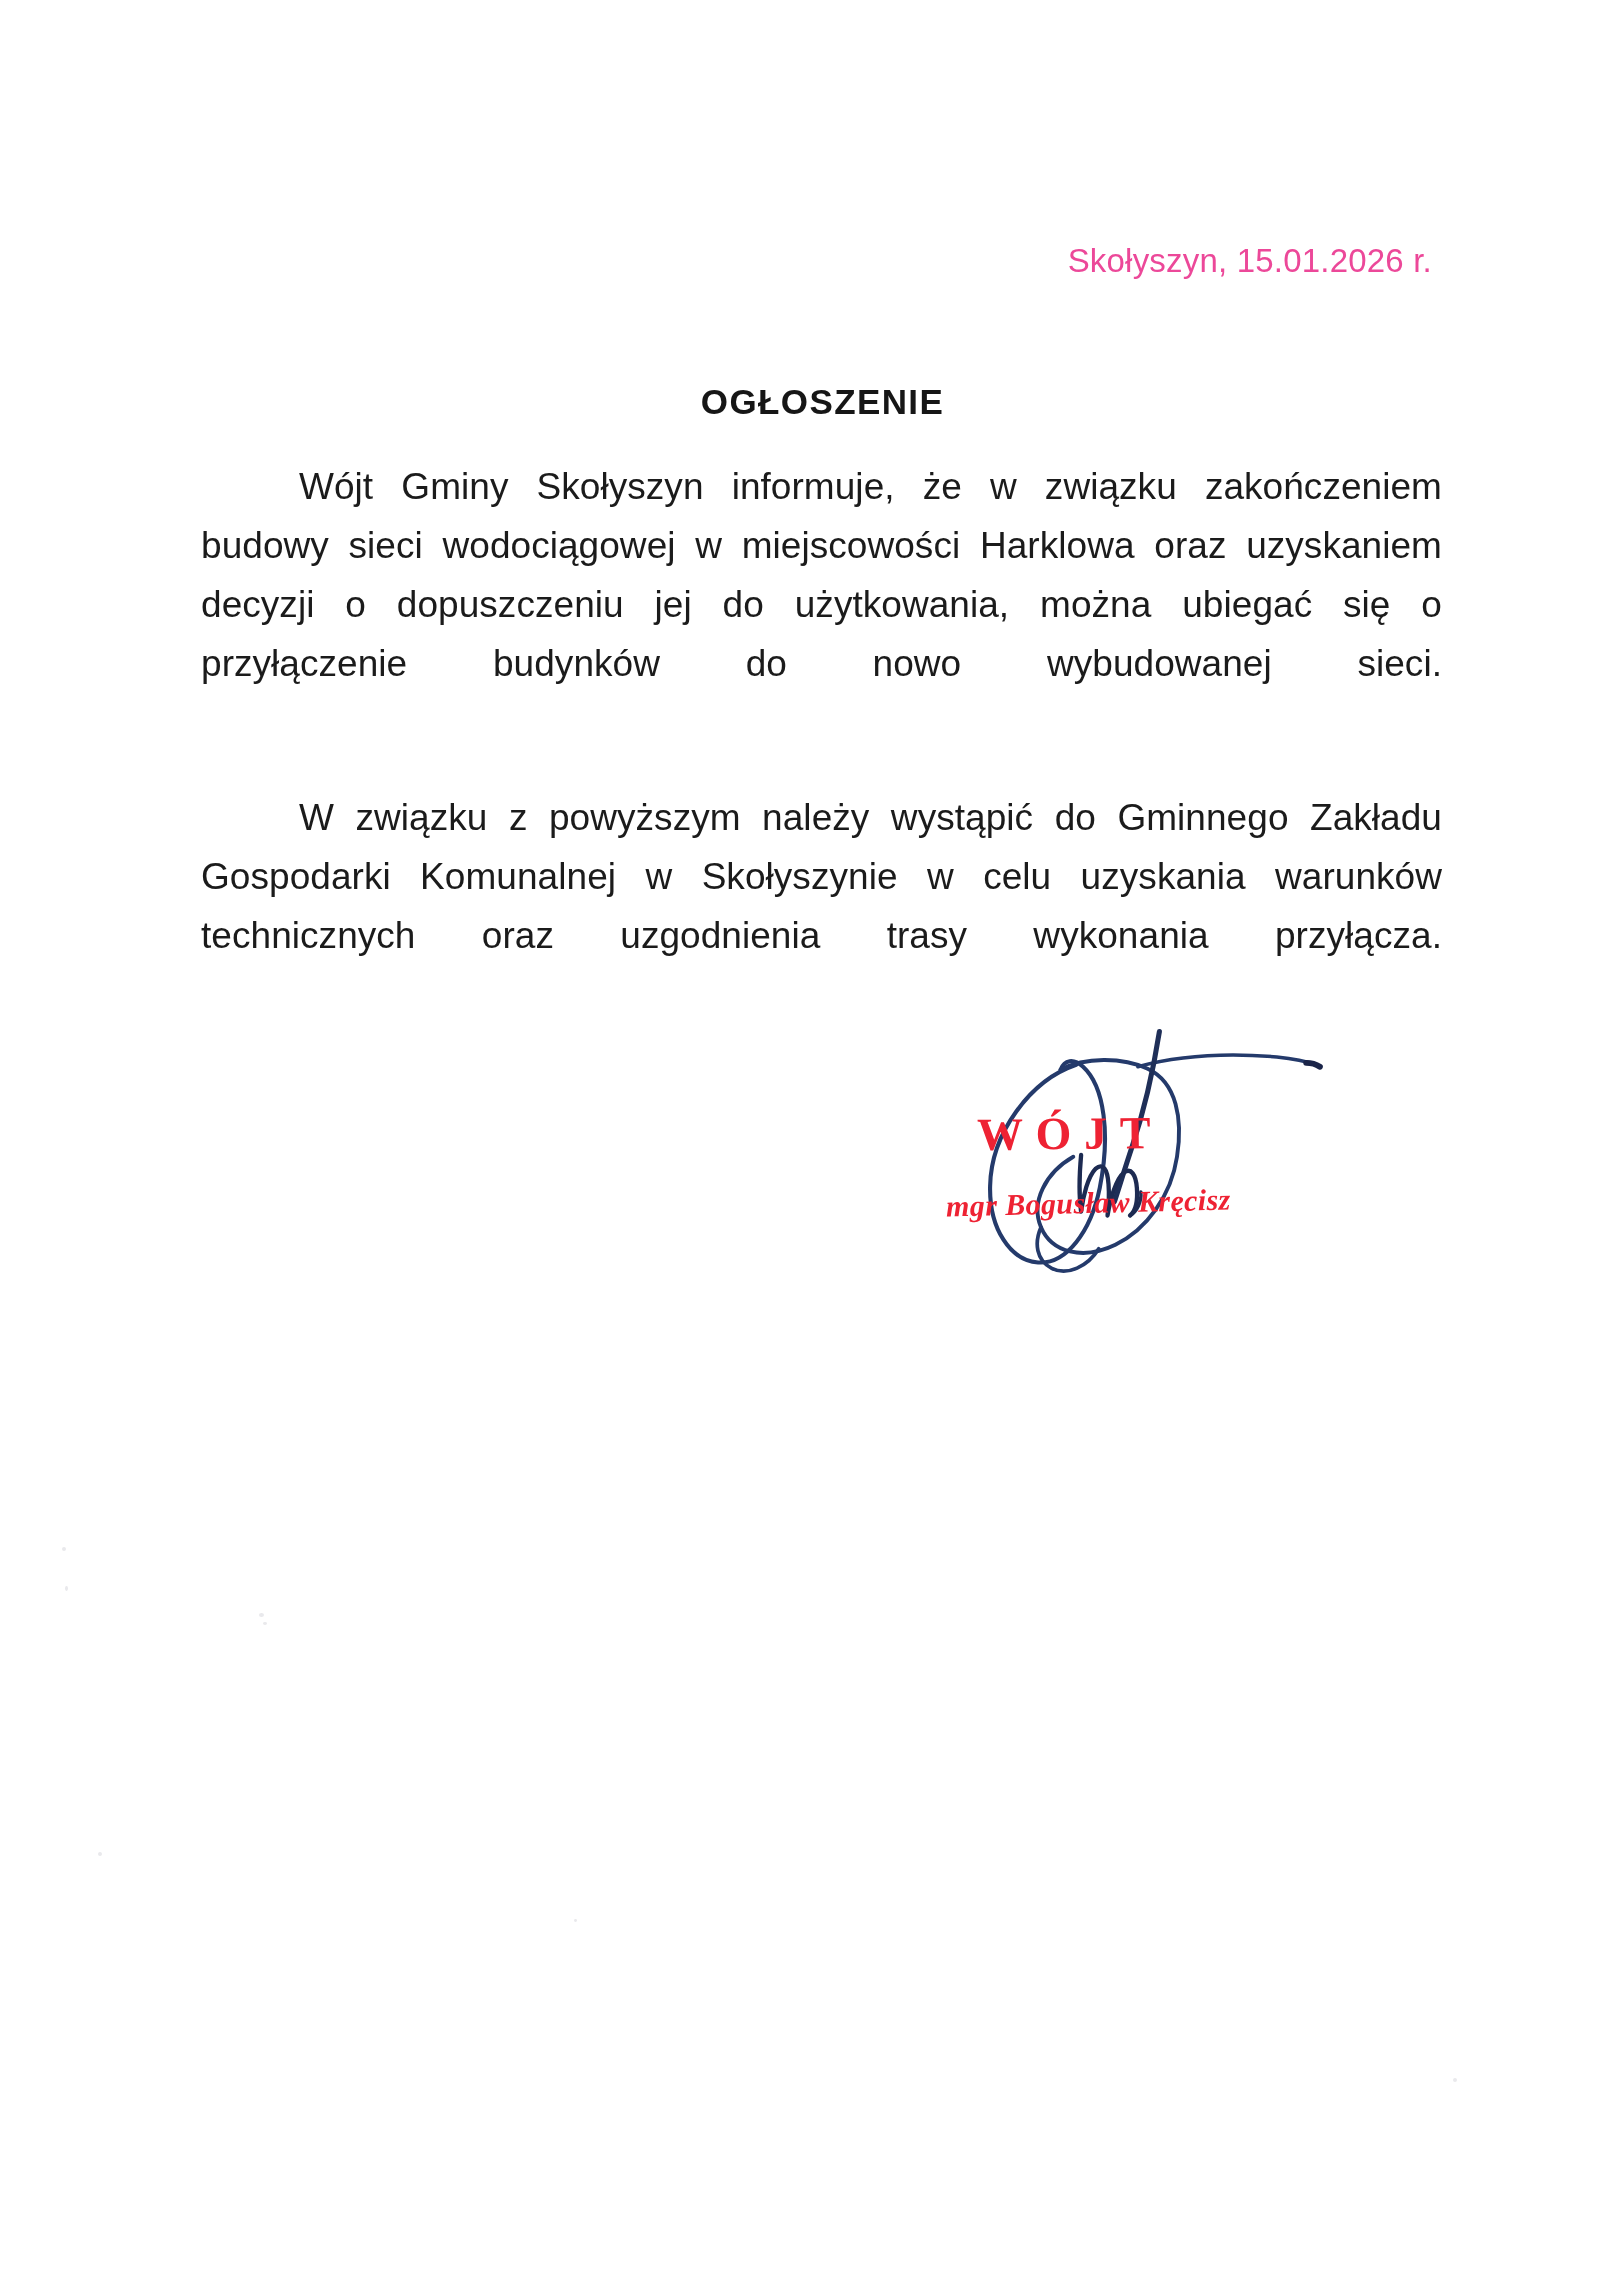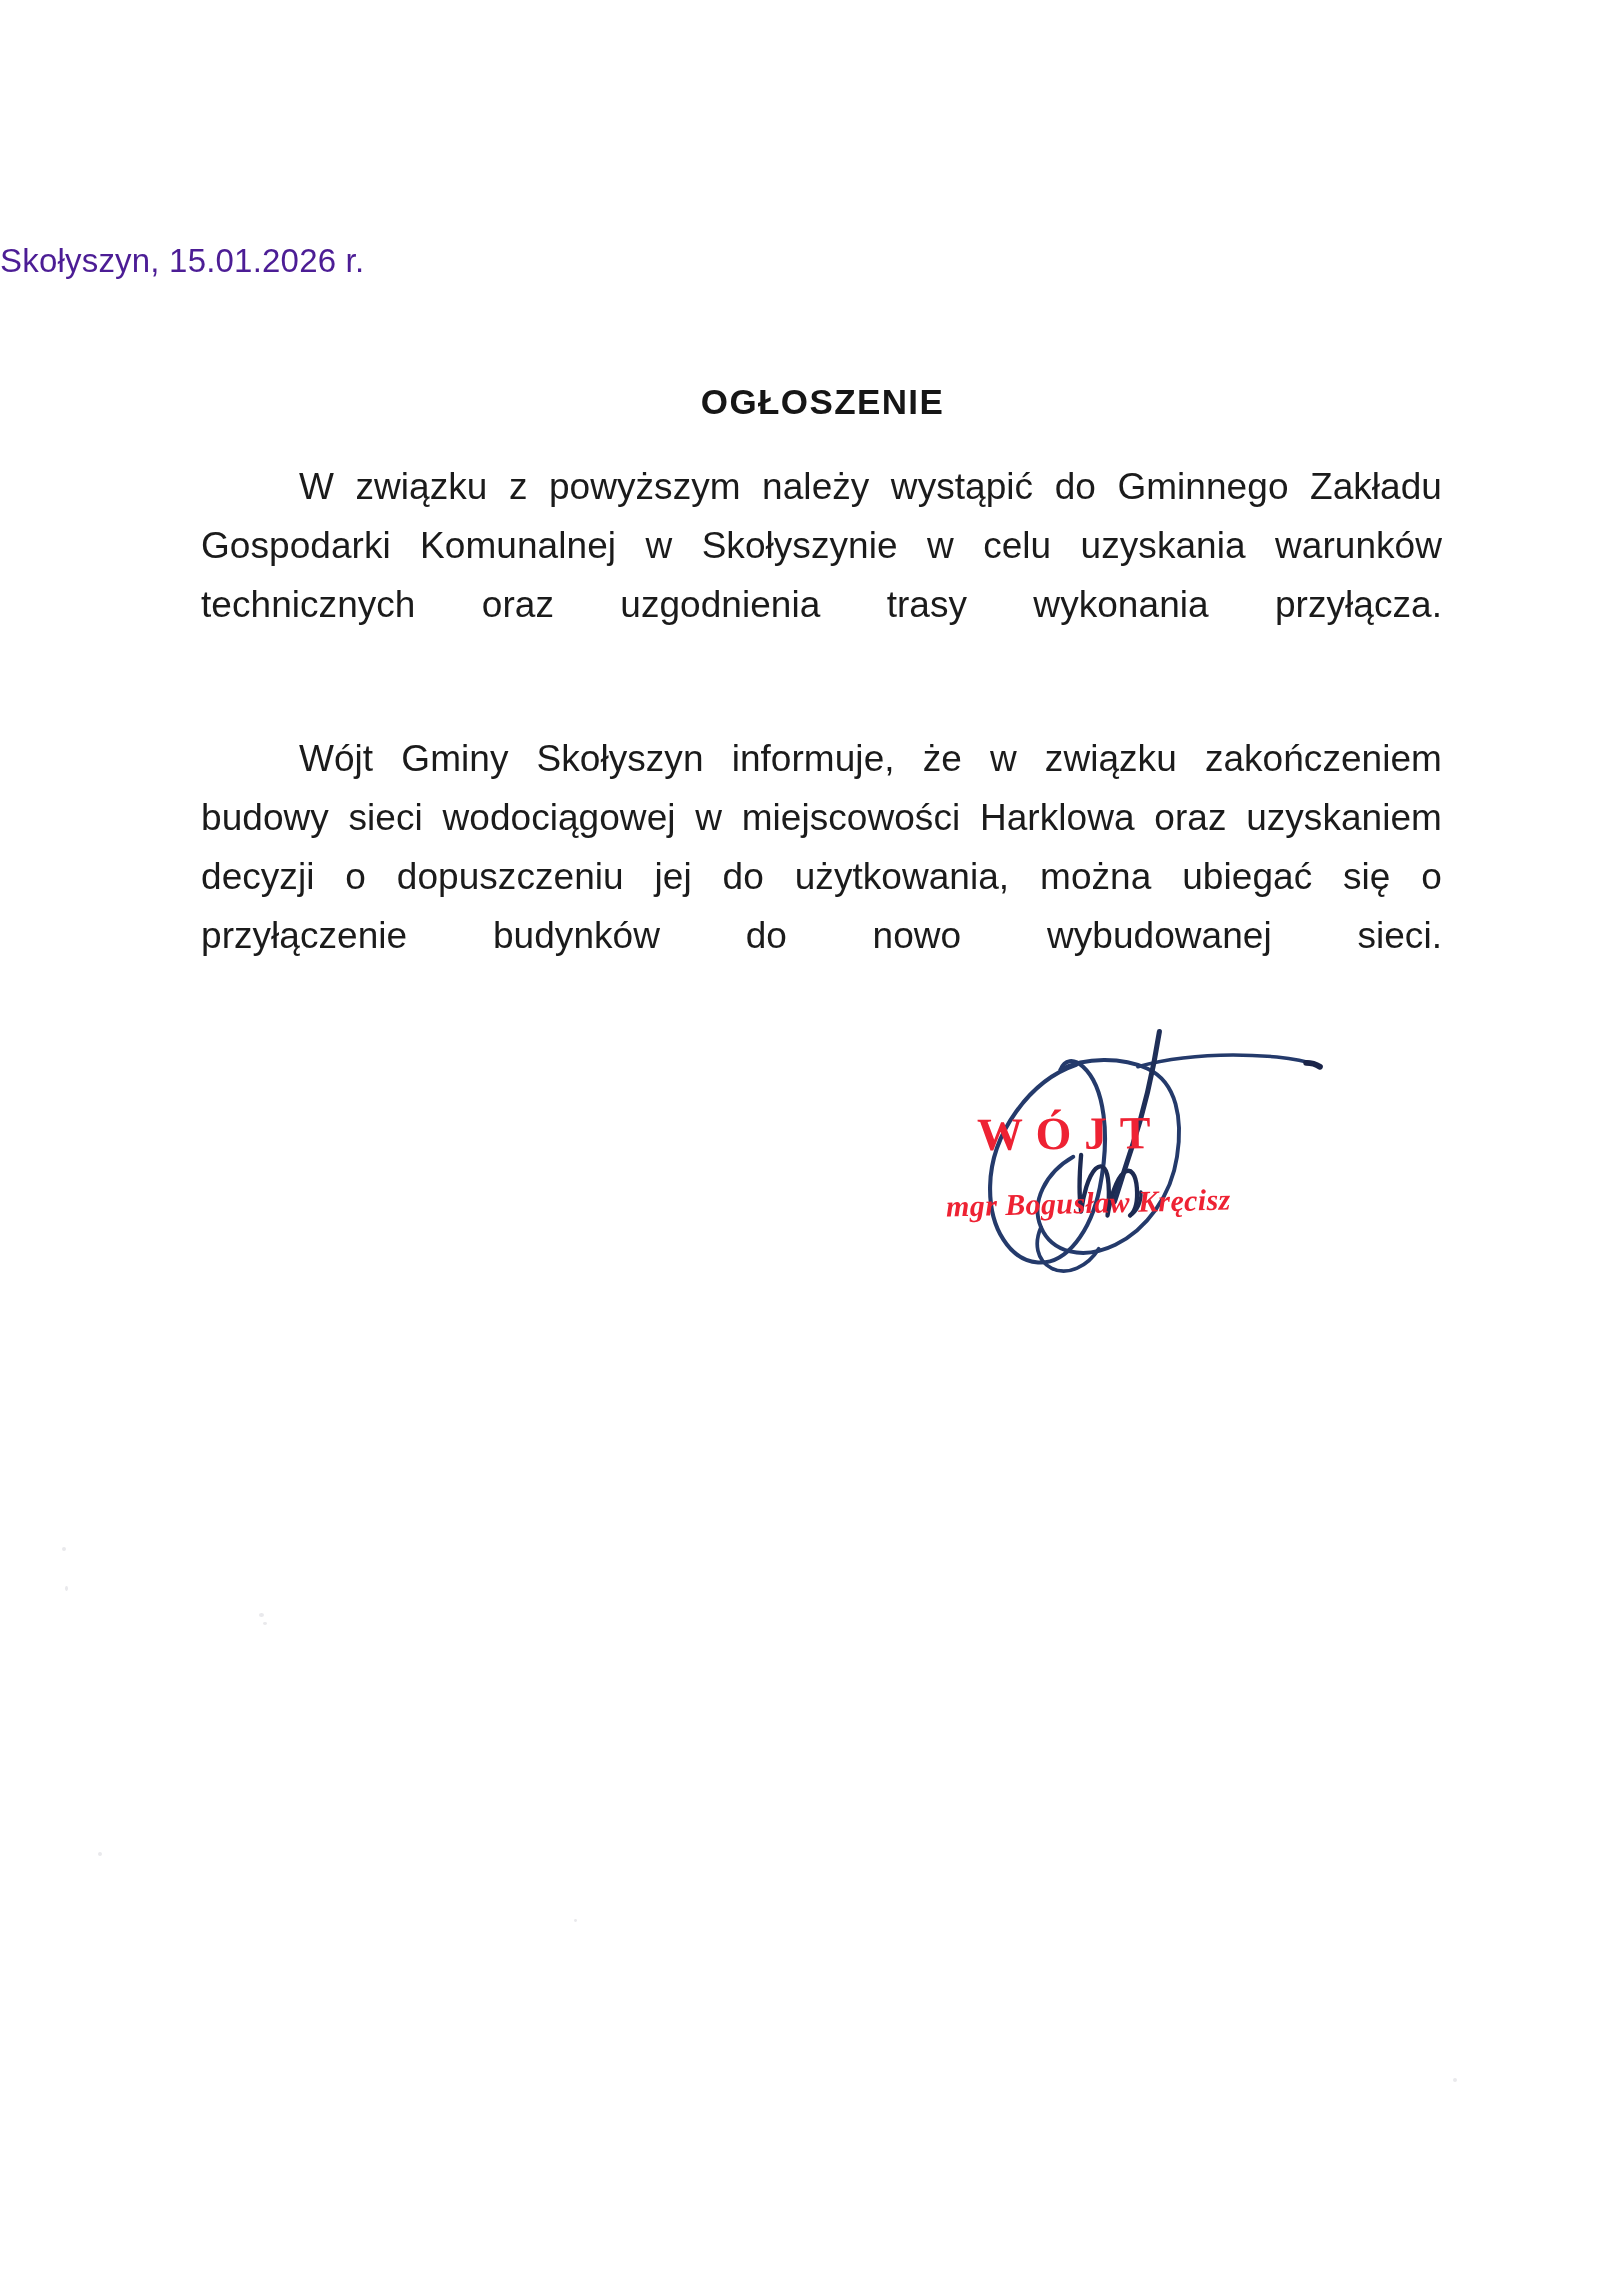--- a/index.html
+++ b/index.html
@@ -20,23 +20,24 @@
     color: #1b1b1b;
     -webkit-font-smoothing: antialiased;
   }
 
   
   .date-line {
     position: absolute;
     top: 242px;
     left: 0;
     width: 1432px;
+    text-align: right;
     font-size: 33px;
     letter-spacing: 0.2px;
-    color: #4c1d95;
+    color: #ec4899;
     white-space: nowrap;
   }
 
   
   .doc-title {
     position: absolute;
     top: 382px;
     left: 0;
     width: 1645px;
     text-align: center;
@@ -150,22 +151,22 @@
   <div class="speck" style="left:263px; top:1622px; width:3.9px; height:2.9px;"></div>
   <div class="speck" style="left:98px; top:1852px; width:3.9px; height:3.9px;"></div>
   <div class="speck" style="left:574px; top:1919px; width:2.9px; height:2.9px;"></div>
   <div class="speck" style="left:1453px; top:2078px; width:3.9px; height:3.9px;"></div>
 
   <div class="date-line">Skołyszyn, 15.01.2026 r.</div>
 
   <div class="doc-title">OGŁOSZENIE</div>
 
   <div class="body-block">
+    <p class="para">Wójt Gminy Skołyszyn informuje, że w związku zakończeniem budowy sieci wodociągowej w miejscowości Harklowa oraz uzyskaniem decyzji o dopuszczeniu jej do użytkowania, można ubiegać się o przyłączenie budynków do nowo wybudowanej sieci.</p>
     <p class="para">W związku z powyższym należy wystąpić do Gminnego Zakładu Gospodarki Komunalnej w Skołyszynie w celu uzyskania warunków technicznych oraz uzgodnienia trasy wykonania przyłącza.</p>
-    <p class="para">Wójt Gminy Skołyszyn informuje, że w związku zakończeniem budowy sieci wodociągowej w miejscowości Harklowa oraz uzyskaniem decyzji o dopuszczeniu jej do użytkowania, można ubiegać się o przyłączenie budynków do nowo wybudowanej sieci.</p>
   </div>
 
   <div class="sign-area">
 
     <svg viewBox="0 0 400 280">
       <g fill="none" stroke="#243a6b" stroke-linecap="round" stroke-linejoin="round">
 
         <path d="M143 56
                  C 96 72, 56 126, 55 180
                  C 54 224, 76 256, 104 258

